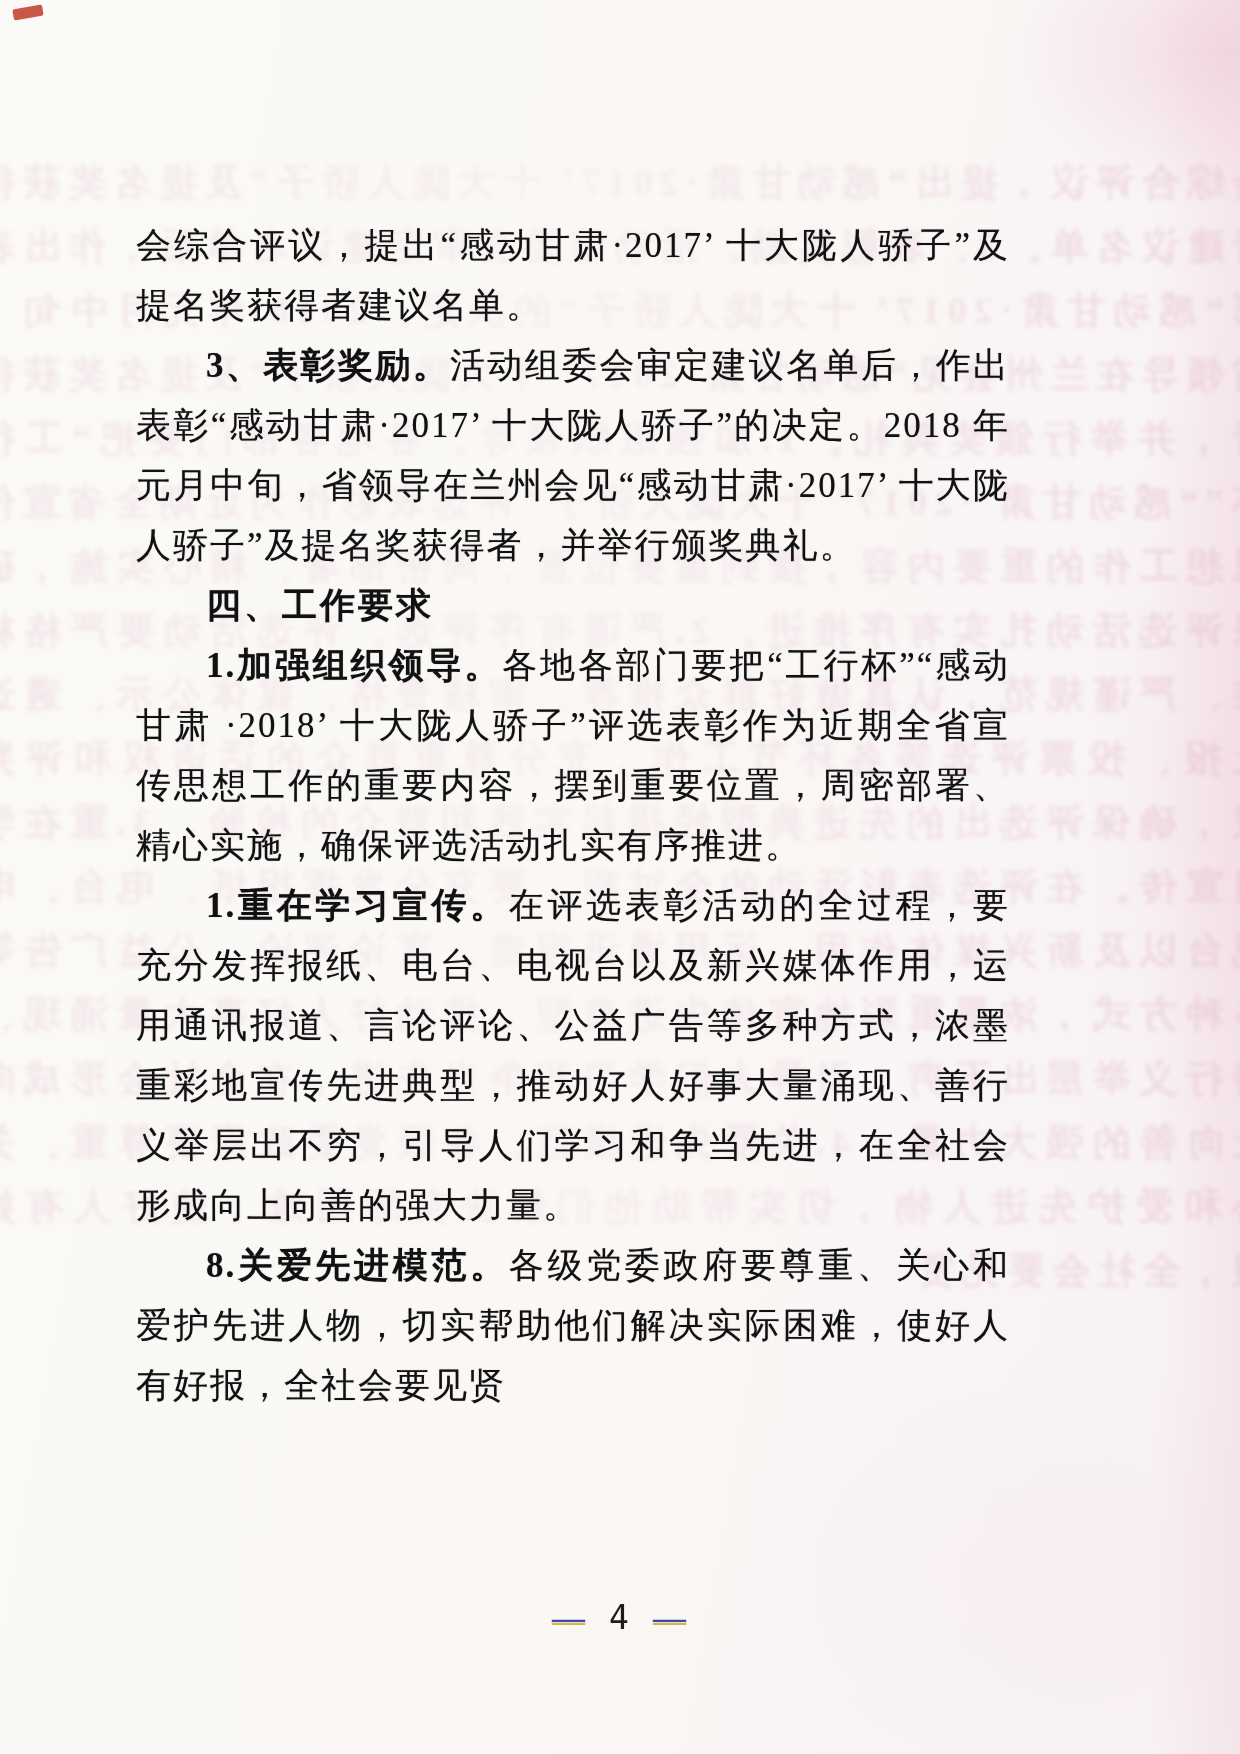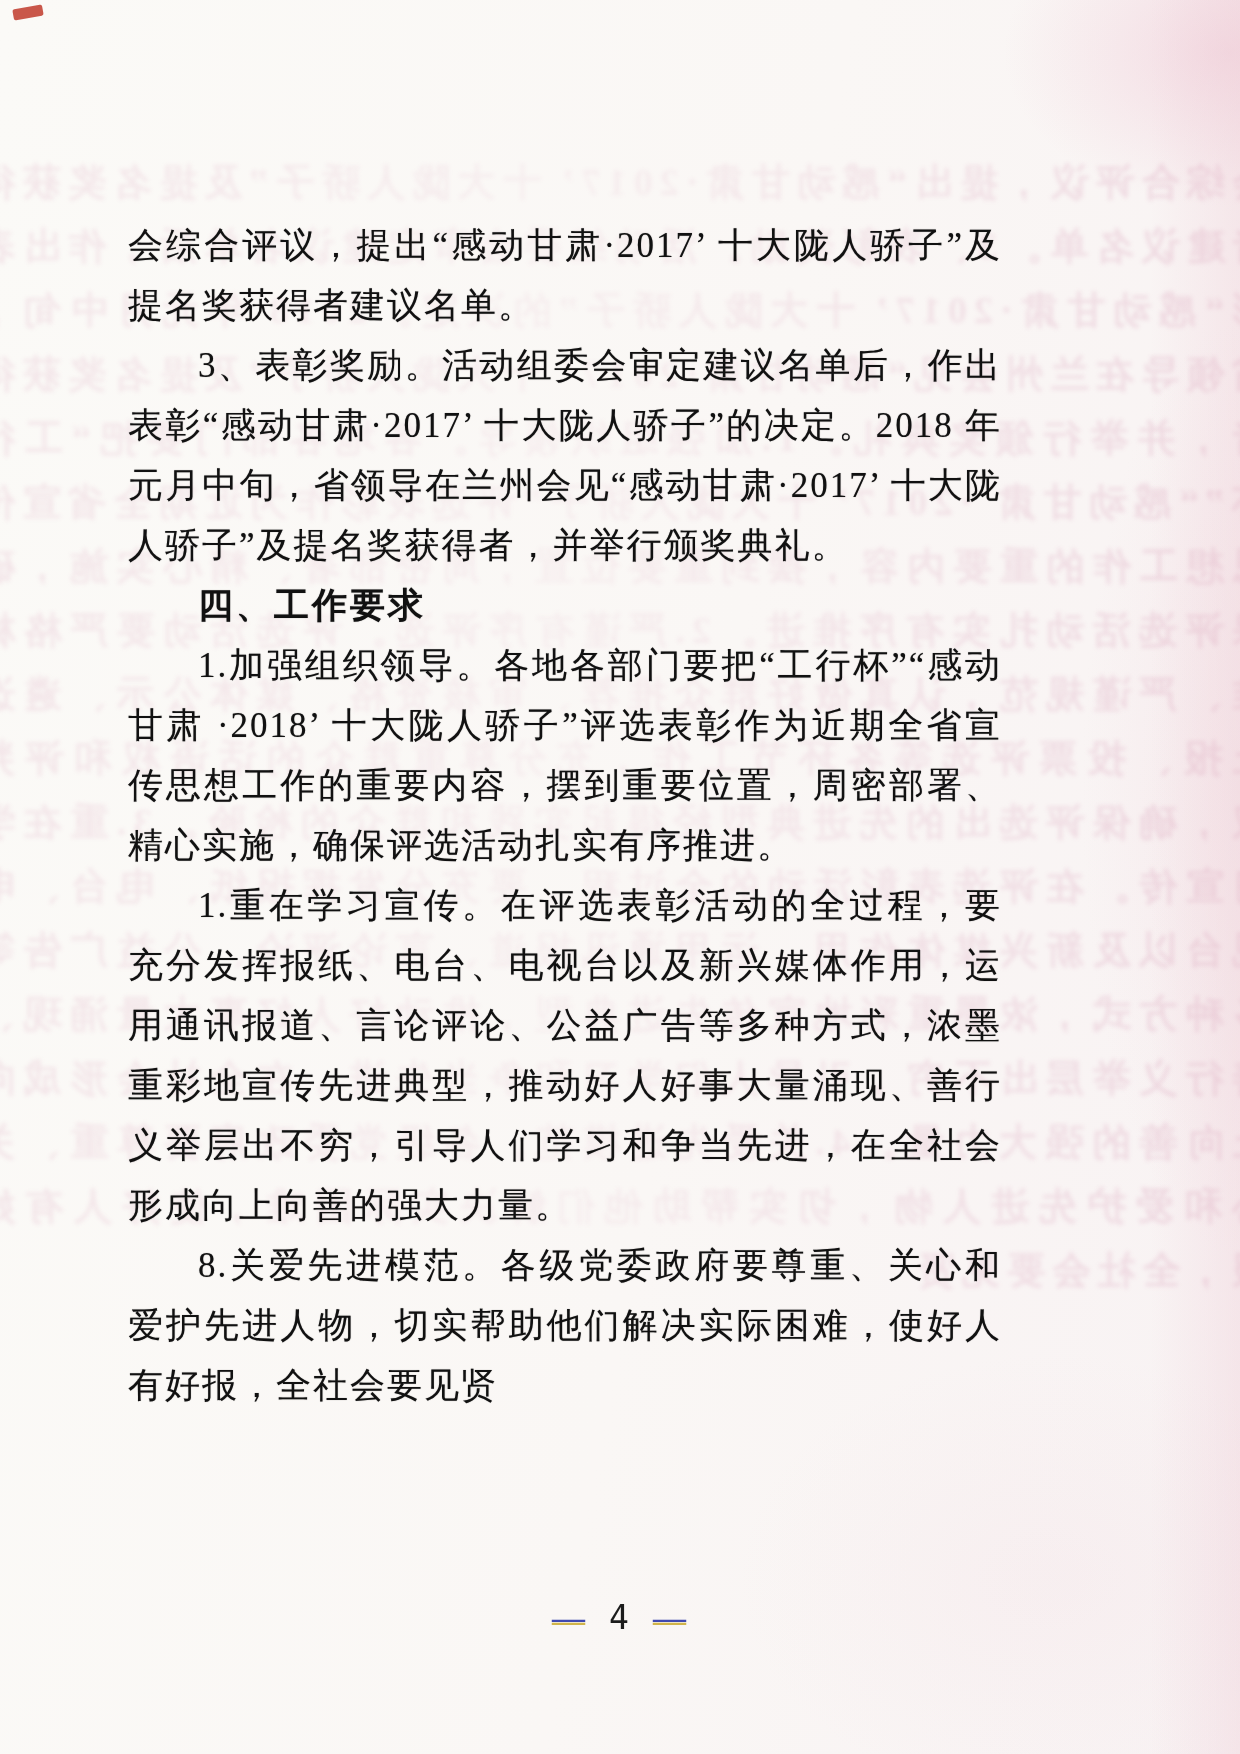--- a/index.html
+++ b/index.html
@@ -34,34 +34,34 @@
     position:absolute;top:7px;left:13px;width:30px;height:11px;
     background:#c0392b;opacity:.85;transform:rotate(-10deg);
     border-radius:2px;
   }
   .edge-tint{
     position:absolute;top:0;right:0;width:90px;height:100%;
     background:linear-gradient(to left,rgba(236,198,209,.30),transparent);
     pointer-events:none;
   }
   .content{
-    position:absolute;left:128px;top:216px;width:874px;
+    position:absolute;left:136px;top:216px;width:874px;
     color:#111;
   }
   .para{
     margin:0;
     font-size:35px;
     line-height:60px;
     letter-spacing:2px;
     text-align:justify;
     text-justify:inter-ideograph;
     text-shadow:0 0 1px rgba(10,10,10,.45);
   }
   .indent{text-indent:2em;}
-  .lead{font-weight:400;}
+  .lead{font-weight:700;}
   .heading{font-weight:700;letter-spacing:3px;}
   .footer{
     position:absolute;left:0;top:1598px;width:100%;
     text-align:center;
     font-size:33px;color:#1c1c1c;
     letter-spacing:2px;
   }
   .footer .dash{
     color:#3f48b0;
     text-shadow:0 3px 0 rgba(197,162,31,.8);

